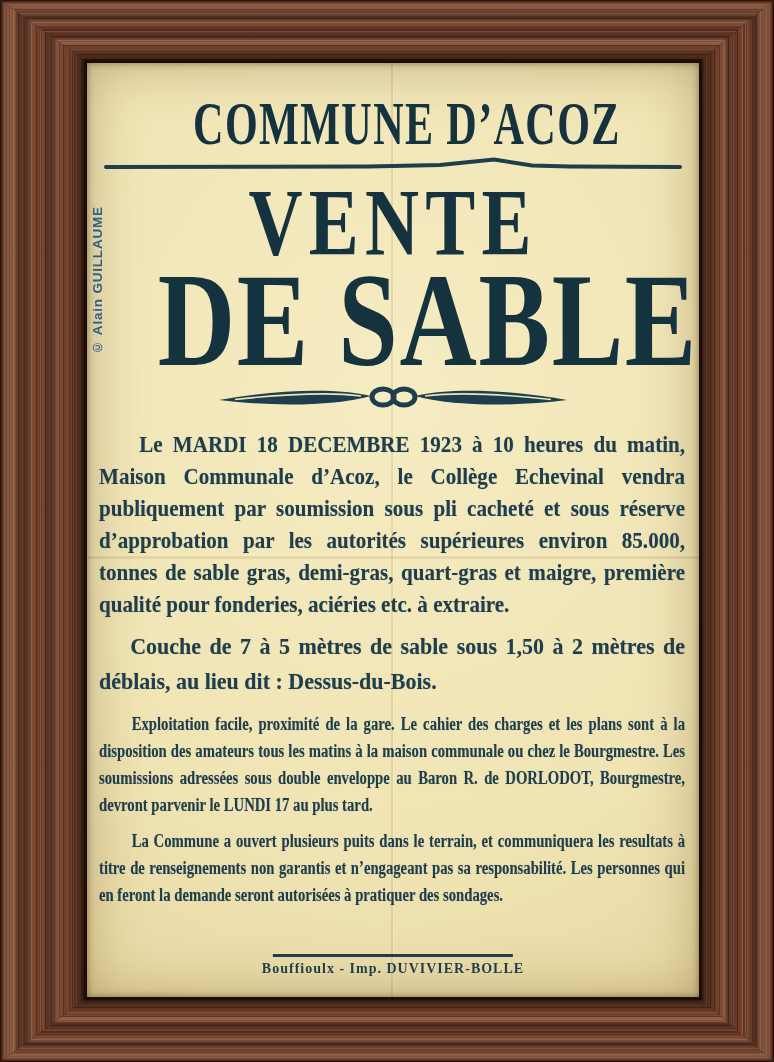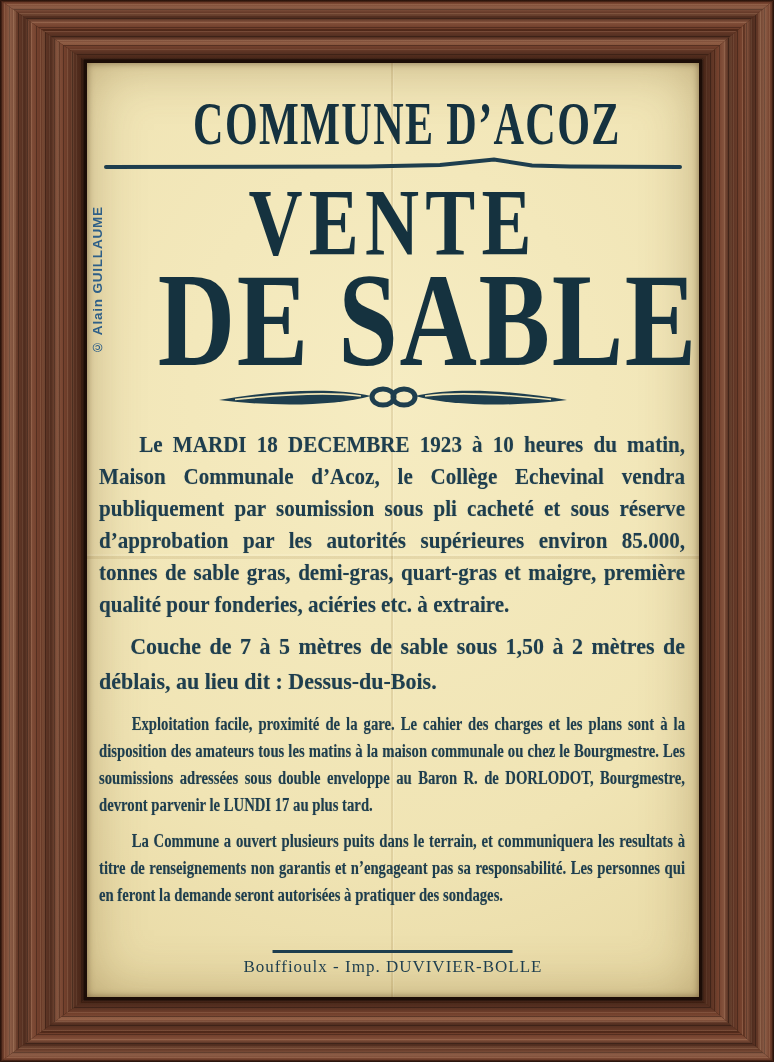--- a/index.html
+++ b/index.html
@@ -89,21 +89,21 @@
     color:var(--headline-ink,#15323f);transform:scaleX(.80);transform-origin:50% 0;white-space:nowrap;
   }
   .ornament{display:block;margin:8px auto 0;}
   p{margin:0;font-weight:bold;text-align:justify;text-shadow:0 0 1px rgba(20,50,65,.35);}
   .p1{margin-top:12px;width:640px;font-size:23px;line-height:32px;text-indent:44px;transform:scaleX(.9156);transform-origin:0 0;}
   .p2{margin-top:8px;width:640px;font-size:24px;line-height:35px;text-indent:34px;transform:scaleX(.9156);transform-origin:0 0;}
   .p3{margin-top:12px;width:718px;font-size:18px;line-height:27px;text-indent:40px;transform:scaleX(.8162);transform-origin:0 0;}
   .p4{margin-top:9px;width:718px;font-size:18px;line-height:27px;text-indent:40px;transform:scaleX(.8162);transform-origin:0 0;}
   .footer{position:absolute;bottom:20px;left:50%;transform:translateX(-50%);text-align:center;}
   .footer-rule{display:block;width:240px;height:3px;background:var(--ink,#1e3e4e);margin:0 auto 4px;}
-  .footer-text{font-size:17px;font-weight:normal;letter-spacing:1px;color:var(--ink,#1e3e4e);white-space:nowrap;}
+  .footer-text{font-size:14px;font-weight:bold;letter-spacing:1px;color:var(--ink,#1e3e4e);white-space:nowrap;}
   svg .ink{stroke:var(--ink,#1e3e4e);}
 </style>
 </head>
 <body>
 
 <div class="scene">
 
   <div class="rail rail-top"></div>
   <div class="rail rail-bottom"></div>
   <div class="rail rail-left"></div>

